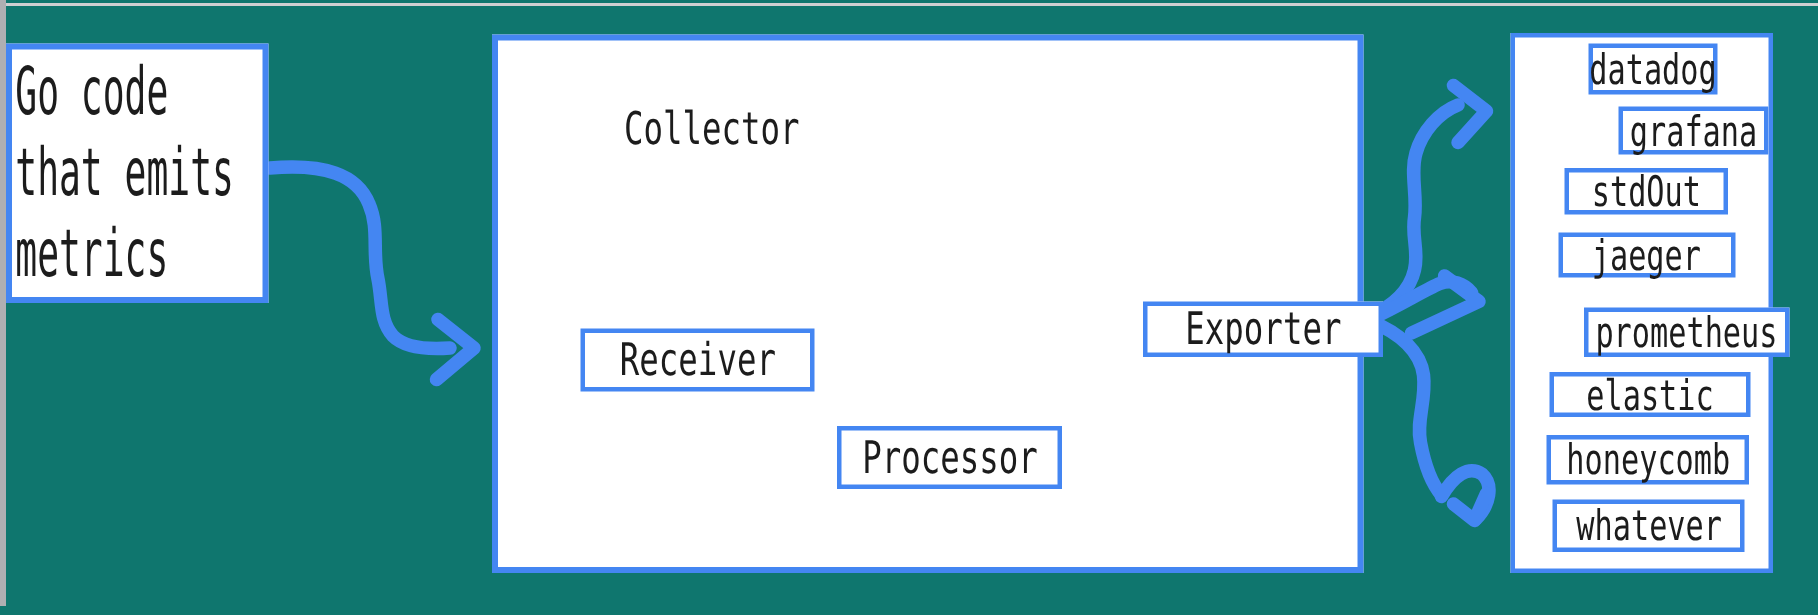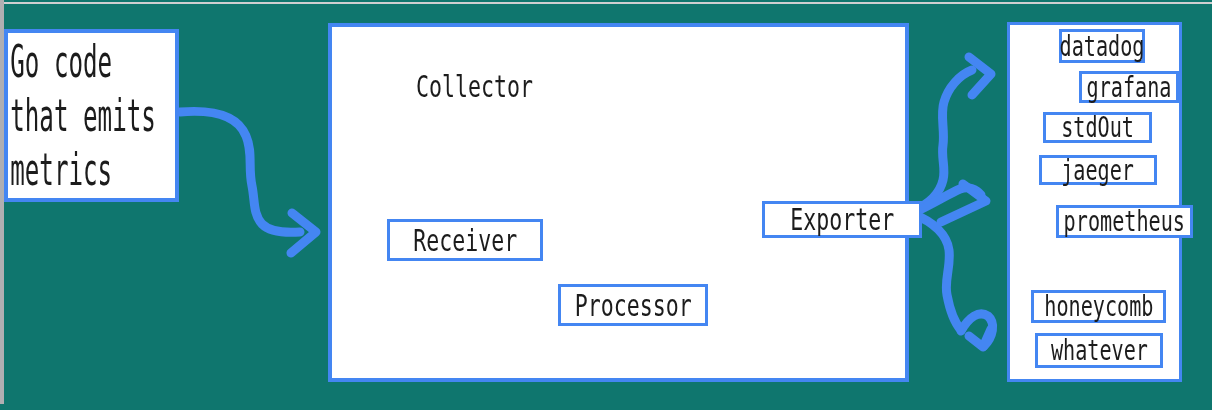--- a/index.html
+++ b/index.html
@@ -125,20 +125,23 @@
   </div>
   <div class="bluebox dest" id="dest-2">
     <span class="cond">stdOut</span>
   </div>
   <div class="bluebox dest" id="dest-3">
     <span class="cond">jaeger</span>
   </div>
   <div class="bluebox dest" id="dest-4">
     <span class="cond">prometheus</span>
   </div>
+  <div class="bluebox dest" id="dest-5">
+    <span class="cond">elastic</span>
+  </div>
   <div class="bluebox dest" id="dest-7">
     <span class="cond">whatever</span>
   </div>
   <div class="bluebox dest" id="dest-6">
     <span class="cond">honeycomb</span>
   </div>
 
 </div>
 
 </body></html>

